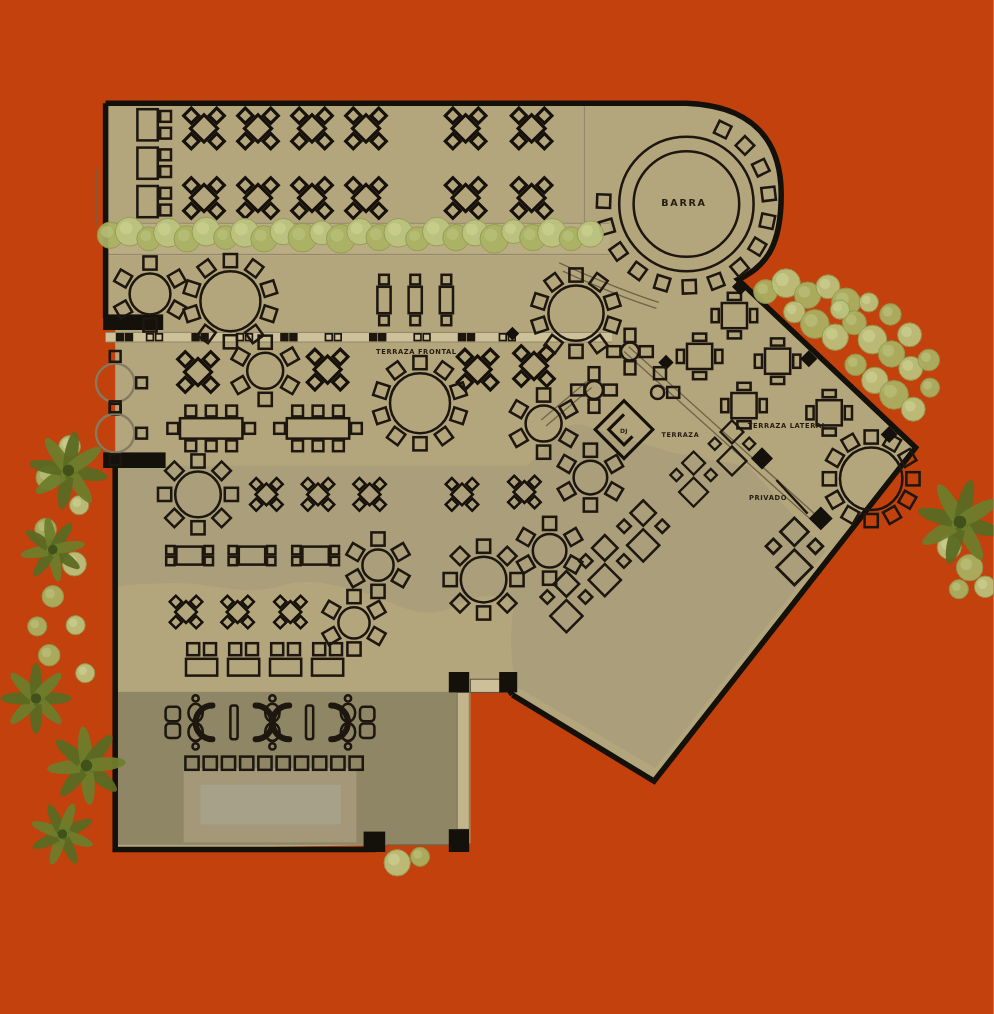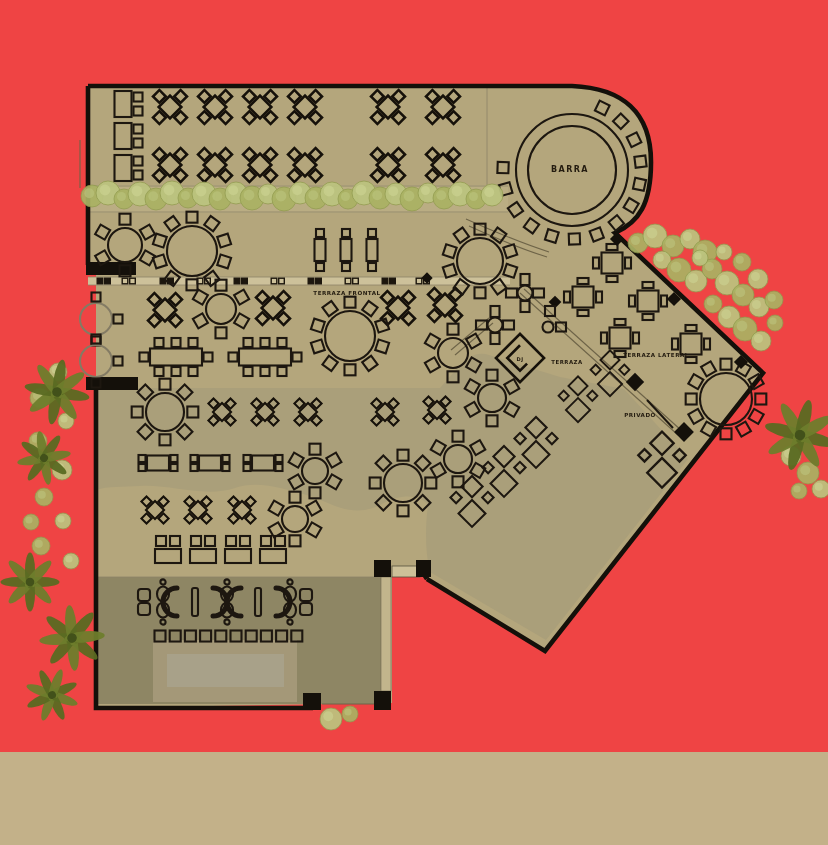--- a/index.html
+++ b/index.html
@@ -1,16 +1,16 @@
 <!DOCTYPE html>
 <html><head>
 <meta charset="utf-8">
 <style>
   html,body{margin:0;padding:0;background:#c3b189;}
-  #canvas{position:relative;width:828px;height:752px;background:#ef4444;overflow:hidden;}
+  #canvas{position:relative;width:828px;height:845px;background:#c2410c;overflow:hidden;}
   svg{display:block;}
   .f{fill:none;stroke:#1d1710;stroke-width:2.1;stroke-linejoin:miter;}
   .fb{fill:none;stroke:#16110a;stroke-width:2.6;}
   .wall{fill:none;stroke:#14100a;stroke-width:4.6;stroke-linejoin:miter;}
   .thin{fill:none;stroke:#8d8468;stroke-width:.8;}
   .thin2{fill:none;stroke:#6e6448;stroke-width:1.1;}
   .faded{fill:none;stroke:#837b64;stroke-width:2;}
   .blk{fill:#14100a;stroke:none;}
   .lbl{fill:#241c10;font-family:"DejaVu Sans",sans-serif;font-weight:bold;}
 </style>

